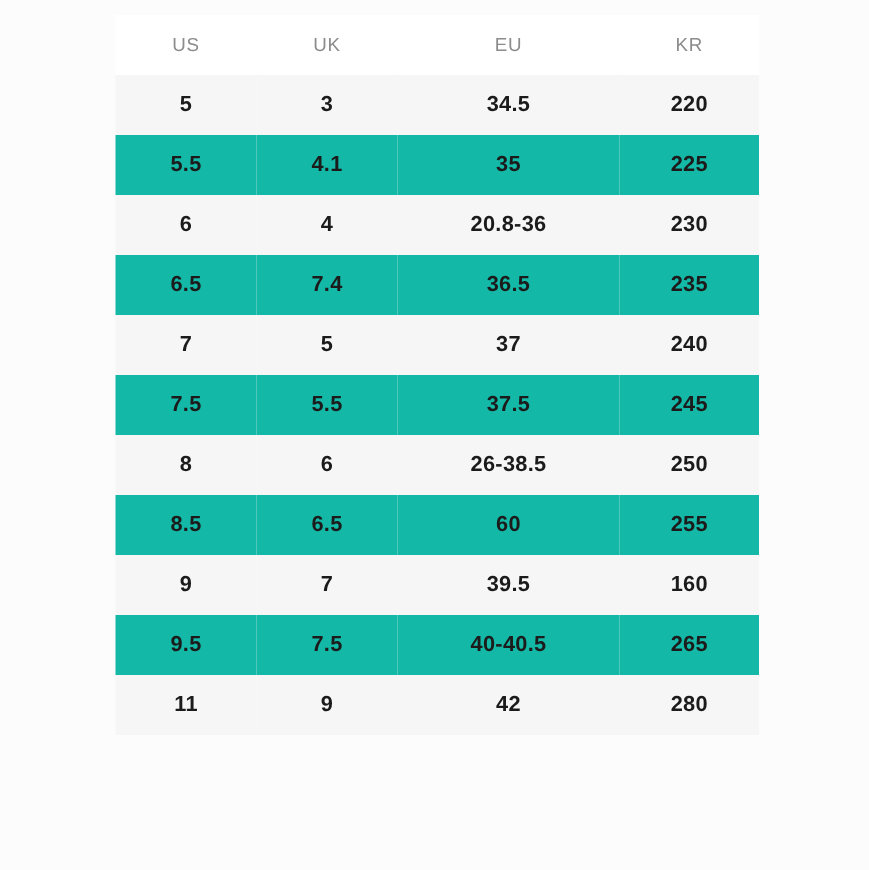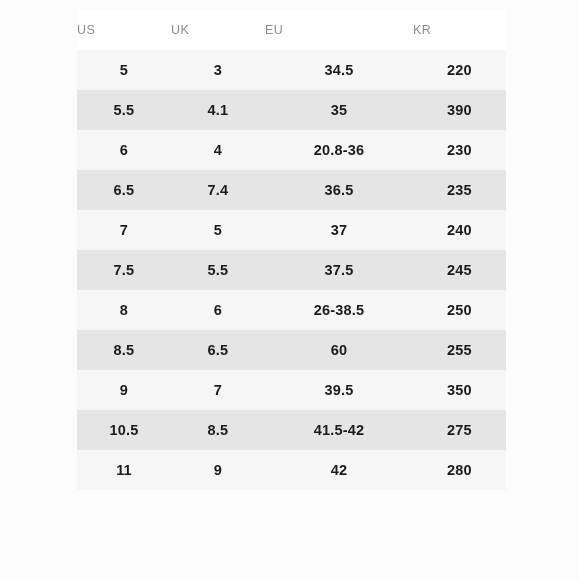--- a/index.html
+++ b/index.html
@@ -38,27 +38,27 @@
   .size-chart thead tr {
     background: #ffffff;
   }
 
   .size-chart th {
     height: 40px;
     padding: 0;
     font-size: 12.5px;
     font-weight: 400;
     color: #8c8c8c;
-    text-align: left;
+    text-align: center;
     vertical-align: middle;
     letter-spacing: 0.4px;
   }
 
   .size-chart tbody tr {
-    background: #e5e5e5;
+    background: #14b8a6;
   }
 
   .size-chart tbody tr.alt {
     background: #f6f6f6;
   }
 
   .size-chart td {
     height: 40px;
     padding: 0;
     font-size: 14.5px;
@@ -93,21 +93,21 @@
         <tr class="alt">
           <td>5</td>
           <td>3</td>
           <td>34.5</td>
           <td>220</td>
         </tr>
         <tr>
           <td>5.5</td>
           <td>4.1</td>
           <td>35</td>
-          <td>390</td>
+          <td>225</td>
         </tr>
         <tr class="alt">
           <td>6</td>
           <td>4</td>
           <td>20.8-36</td>
           <td>230</td>
         </tr>
         <tr>
           <td>6.5</td>
           <td>7.4</td>
@@ -135,27 +135,27 @@
         <tr>
           <td>8.5</td>
           <td>6.5</td>
           <td>60</td>
           <td>255</td>
         </tr>
         <tr class="alt">
           <td>9</td>
           <td>7</td>
           <td>39.5</td>
-          <td>350</td>
+          <td>160</td>
         </tr>
         <tr>
-          <td>10.5</td>
-          <td>8.5</td>
-          <td>41.5-42</td>
-          <td>275</td>
+          <td>9.5</td>
+          <td>7.5</td>
+          <td>40-40.5</td>
+          <td>265</td>
         </tr>
         <tr class="alt">
           <td>11</td>
           <td>9</td>
           <td>42</td>
           <td>280</td>
         </tr>
       </tbody>
   </table>
 

